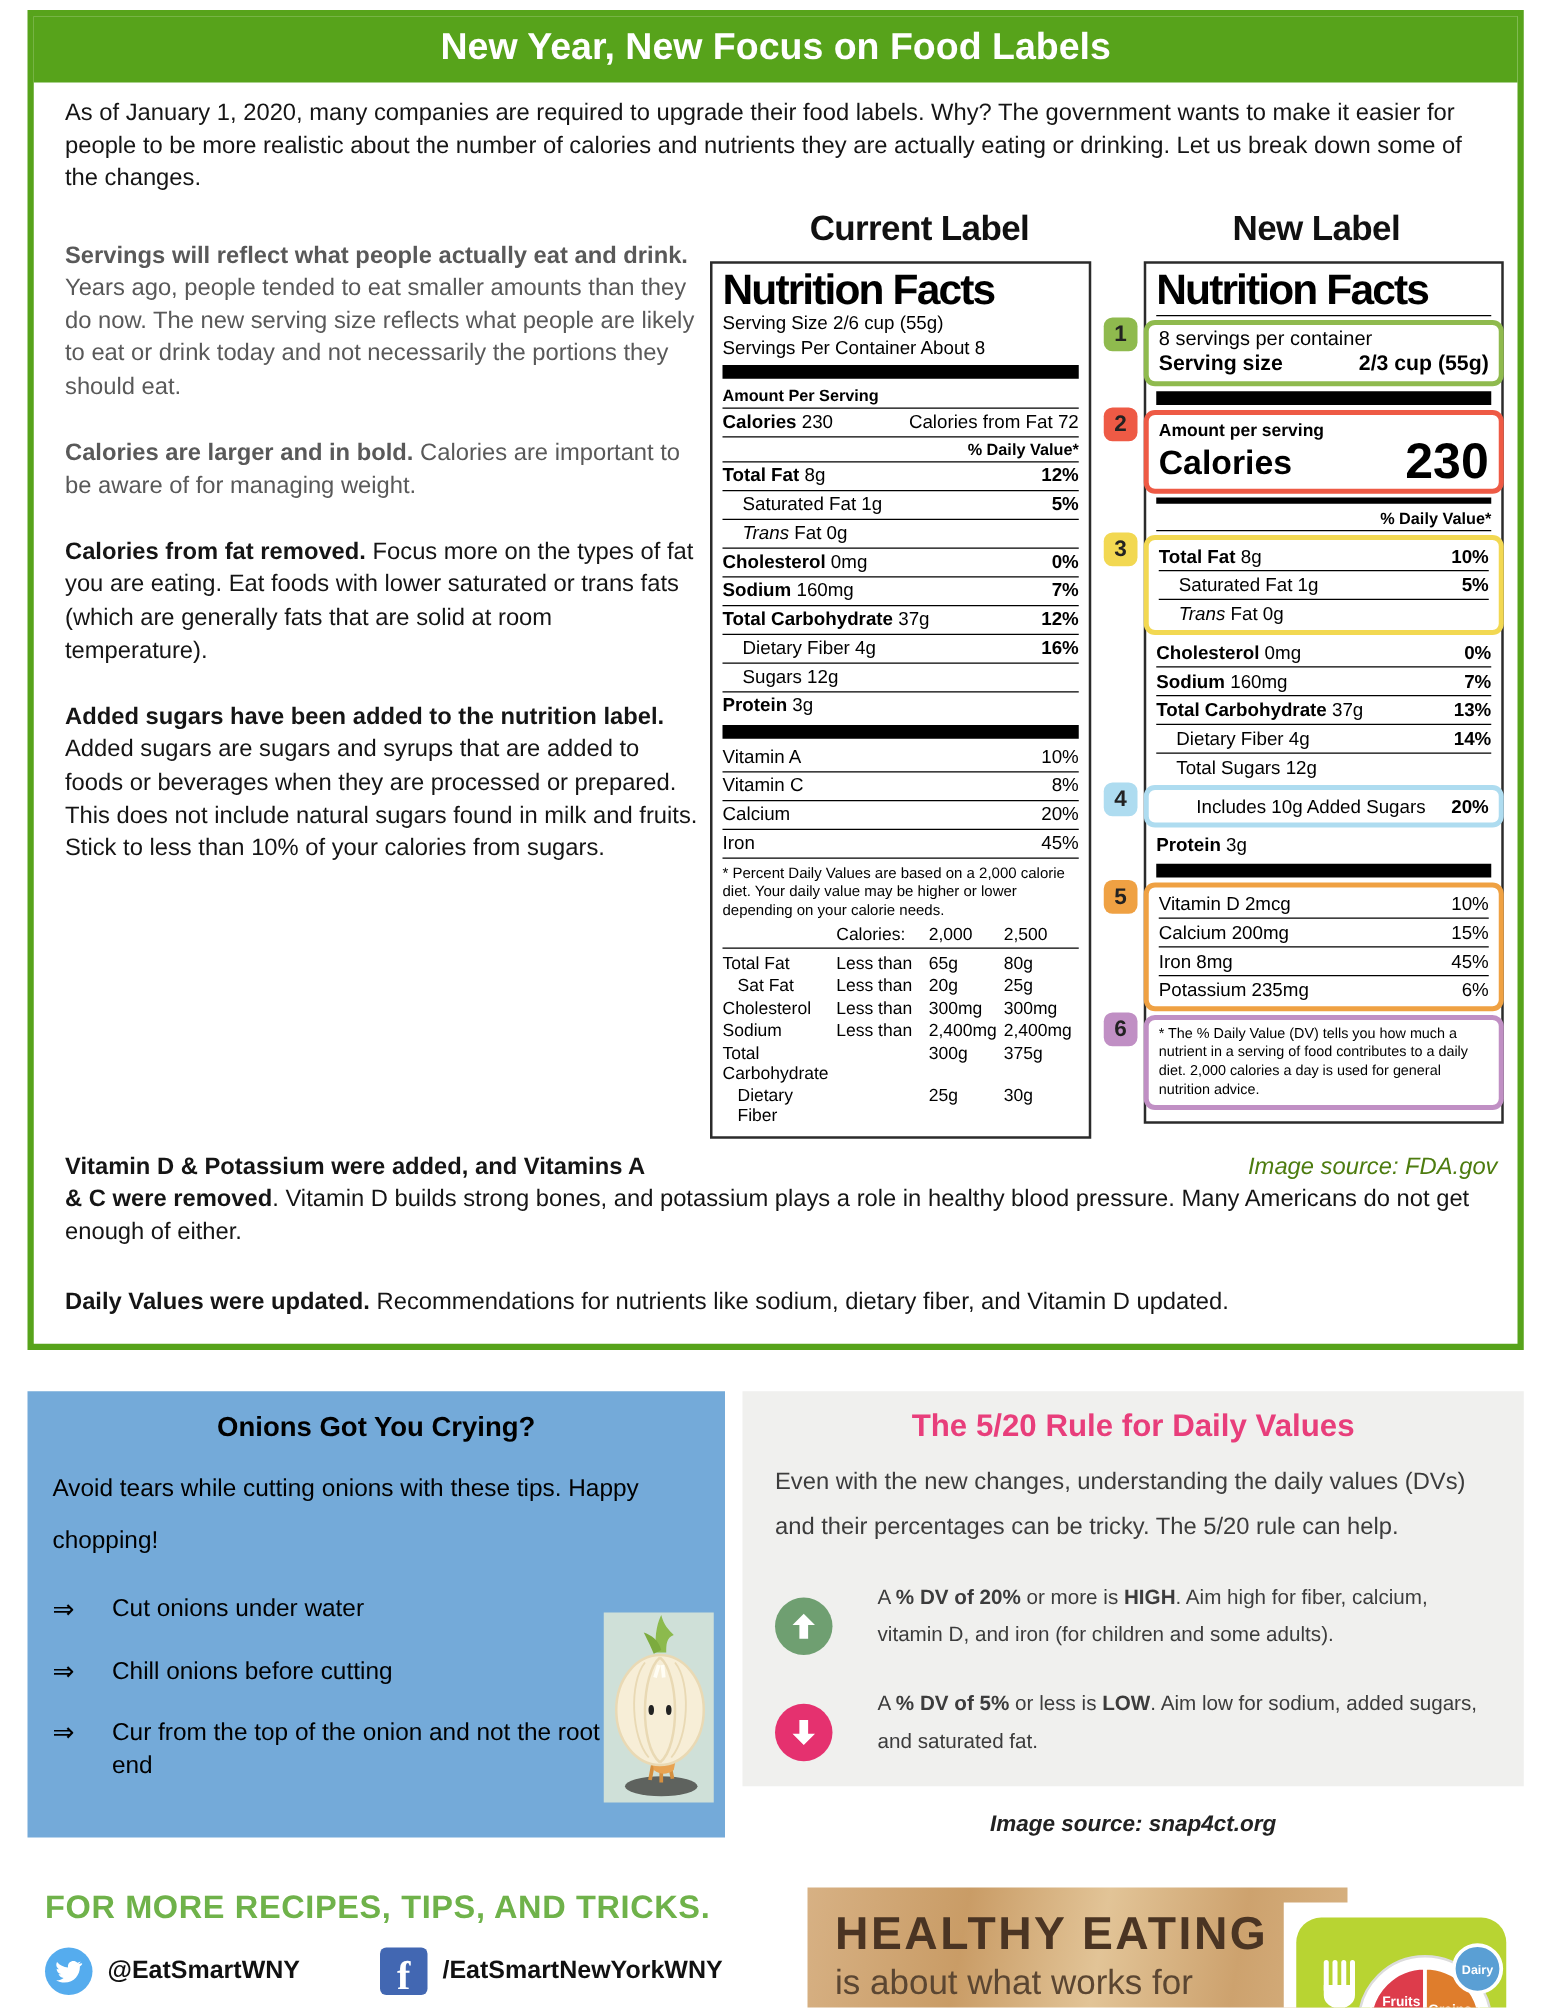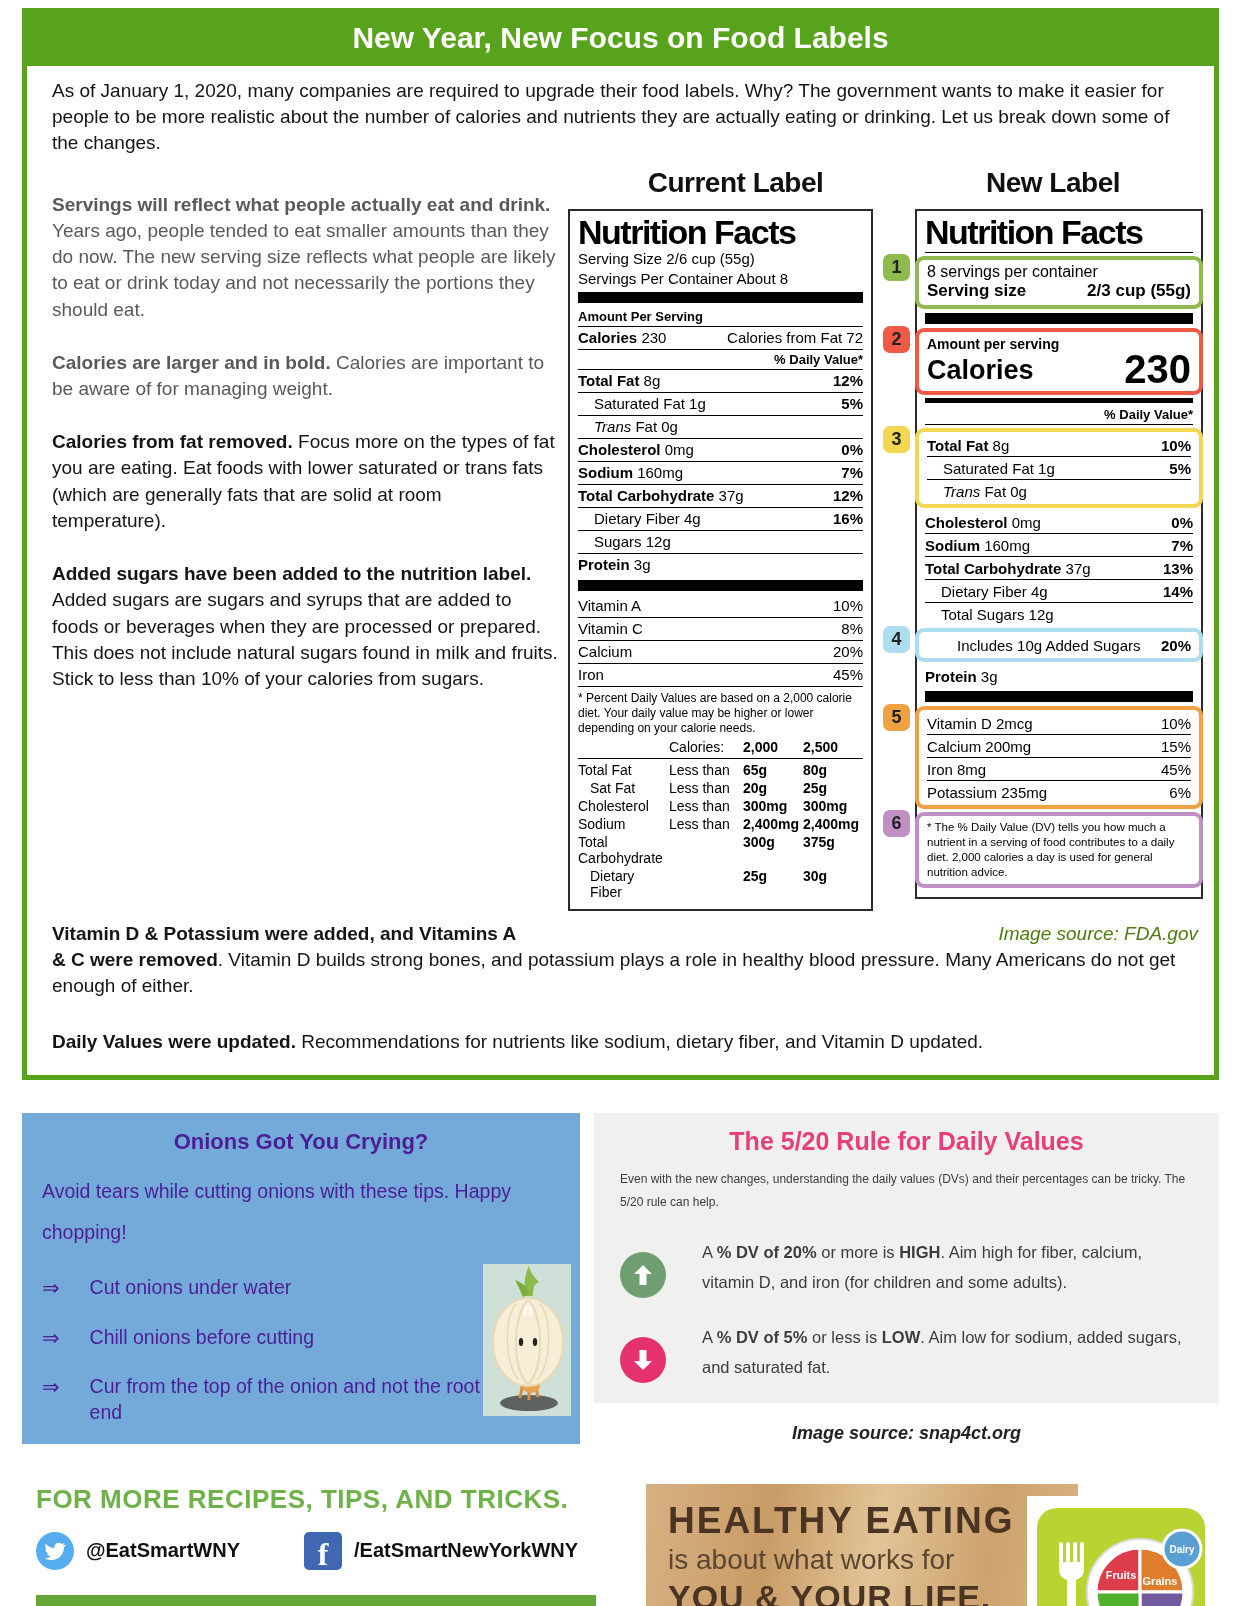--- a/index.html
+++ b/index.html
@@ -51,21 +51,21 @@
   .ind { padding-left: 16px; }
   .ind2 { padding-left: 30px; }
   .dv { font-weight: bold; }
   .fn { font-size: 12px; line-height: 1.25; margin-top: 4px; }
   .ft { font-size: 14px; margin-top: 2px; }
   .ft-row { display: flex; padding: 1px 0; }
   .ft-row.first { border-top: 1px solid #000; margin-top: 2px; padding-top: 3px; }
   .ft-name { flex: 1; }
   .ft-name.ind { padding-left: 12px; }
   .ft-lt { width: 74px; }
-  .ft-v { width: 60px; font-weight: bold; }
+  .ft-v { width: 60px; }
 
   
   .nf-title2 { border-bottom: 1px solid #000; padding-bottom: 3px; }
   .hl { border: 4px solid #ccc; border-radius: 9px; margin: 3px -10px; padding: 2px 8px; position: relative; background: #fff; }
   .hl .row:last-child { border-bottom: none; }
   .badge {
     position: absolute; left: -36px; top: -6px; width: 27px; height: 27px;
     border-radius: 7px; display: flex; align-items: center; justify-content: center;
     font-weight: bold; font-size: 18px; color: #222;
   }
@@ -85,31 +85,31 @@
 
   
   .vitline-row { display: flex; justify-content: space-between; align-items: baseline; margin-top: 12px; padding: 0 2px; }
   .vitline { font-size: 19px; font-weight: bold; color: #151515; }
   .imgsrc { font-size: 19px; font-style: italic; color: #4d7c0f; }
   .cont { font-size: 19px; line-height: 1.38; margin: 2px 2px 0 2px; color: #151515; }
   .dvpara { font-size: 19px; line-height: 1.38; margin: 30px 2px 14px 2px; color: #151515; }
 
   
   .bottom-row1 { display: flex; gap: 14px; margin-top: 33px; }
-  .onion-box { width: 558px; flex: none; background: #74aad9; padding: 16px 20px 18px 20px; position: relative; min-height: 290px; color: #4c1d95; }
+  .onion-box { width: 558px; flex: none; background: #74aad9; padding: 16px 20px 18px 20px; position: relative; min-height: 290px; color: #000000; }
   .onion-title { text-align: center; font-weight: bold; font-size: 22px; margin-bottom: 16px; }
   .onion-intro { font-size: 19.5px; line-height: 2.1; width: 480px; }
   .onion-bullet { display: flex; gap: 30px; font-size: 19.5px; line-height: 1.35; margin-top: 21px; width: 440px; }
   .onion-bullet .arr { font-size: 21px; }
   .onion-img { position: absolute; right: 9px; bottom: 28px; width: 88px; height: 152px; background: #cfe0d8; }
 
   .rule-col { flex: 1; }
   .rule-box { background: #f0f0ee; padding: 14px 26px 20px 26px; }
   .rule-title { color: #e83e7b; text-align: center; font-weight: bold; font-size: 25px; margin-bottom: 12px; }
-  .rule-intro { font-size: 12px; line-height: 1.85; color: #3c3c3c; }
+  .rule-intro { font-size: 19px; line-height: 1.85; color: #3c3c3c; }
   .rule-bullet { display: flex; gap: 36px; align-items: flex-end; margin-top: 24px; }
   .circle { width: 46px; height: 46px; border-radius: 50%; flex: none; display: flex; align-items: center; justify-content: center; }
   .circle.up { background: #6f9f71; }
   .circle.down { background: #e5316f; }
   .rule-text { font-size: 16.5px; line-height: 1.85; color: #3c3c3c; }
   .rule-src { text-align: center; font-style: italic; font-weight: bold; font-size: 18px; margin-top: 20px; color: #222; }
 
   
   .bottom-row2 { display: flex; margin-top: 40px; }
   .left-col2 { width: 602px; flex: none; padding-left: 14px; }

